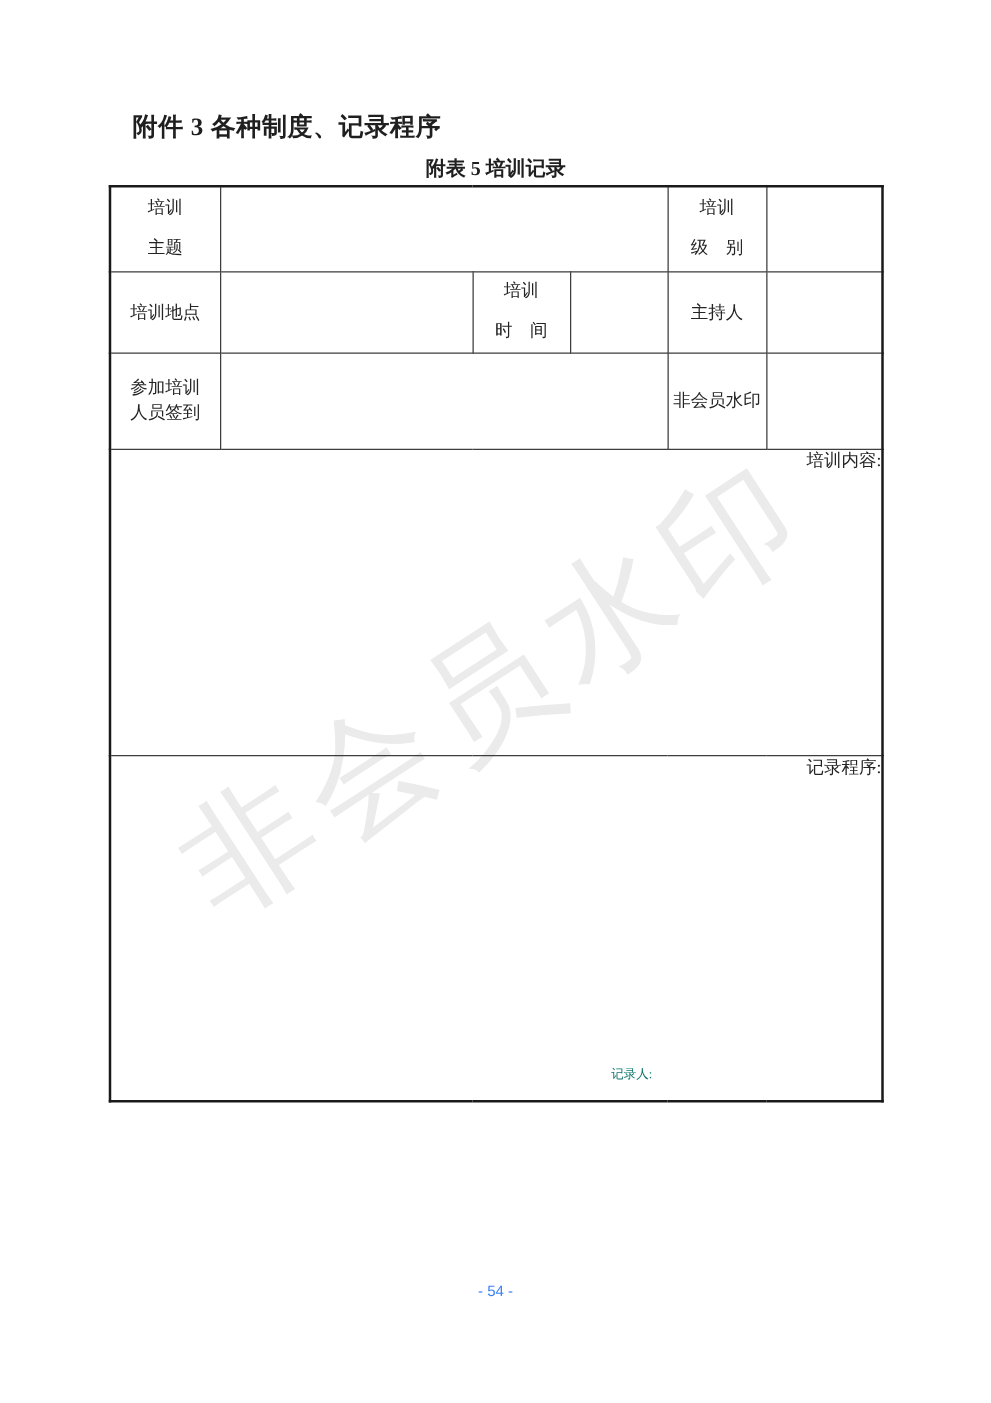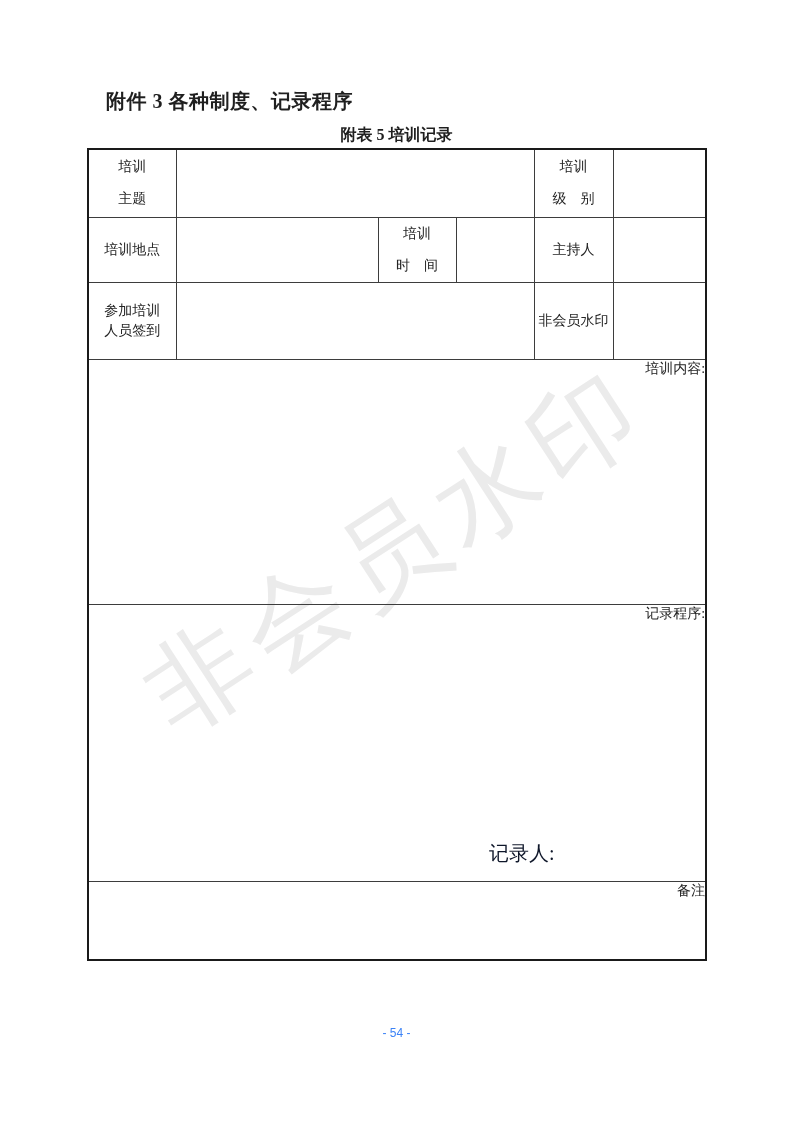--- a/index.html
+++ b/index.html
@@ -74,22 +74,22 @@
     vertical-align: top;
     text-align: right;
     padding: 5px 7px;
     font-size: 15px;
     position: relative;
   }
   .recorder {
     position: absolute;
     left: 400px;
     bottom: 14px;
-    font-size: 20px;
-    color: #0f172a;
+    font-size: 10px;
+    color: #0f766e;
   }
 
   .page-number {
     position: absolute;
     left: 0; top: 1026px;
     width: 793px;
     text-align: center;
     font-size: 12px;
     font-family: "Liberation Sans", "DejaVu Sans", sans-serif;
     color: #3b82f6;
@@ -146,24 +146,19 @@
           <td class="section" colspan="6">
             <span>培训内容:</span>
           </td>
         </tr>
         <tr style="height:277px">
           <td class="section" colspan="6">
             <span>记录程序:</span>
             <span class="recorder">记录人:</span>
           </td>
         </tr>
-        <tr style="height:79px">
-          <td class="section" colspan="6">
-            <span>备注</span>
-          </td>
-        </tr>
       </tbody>
     </table>
 
     <div class="page-number">- 54 -</div>
 
   </div>
 </div>
 
 </body></html>

